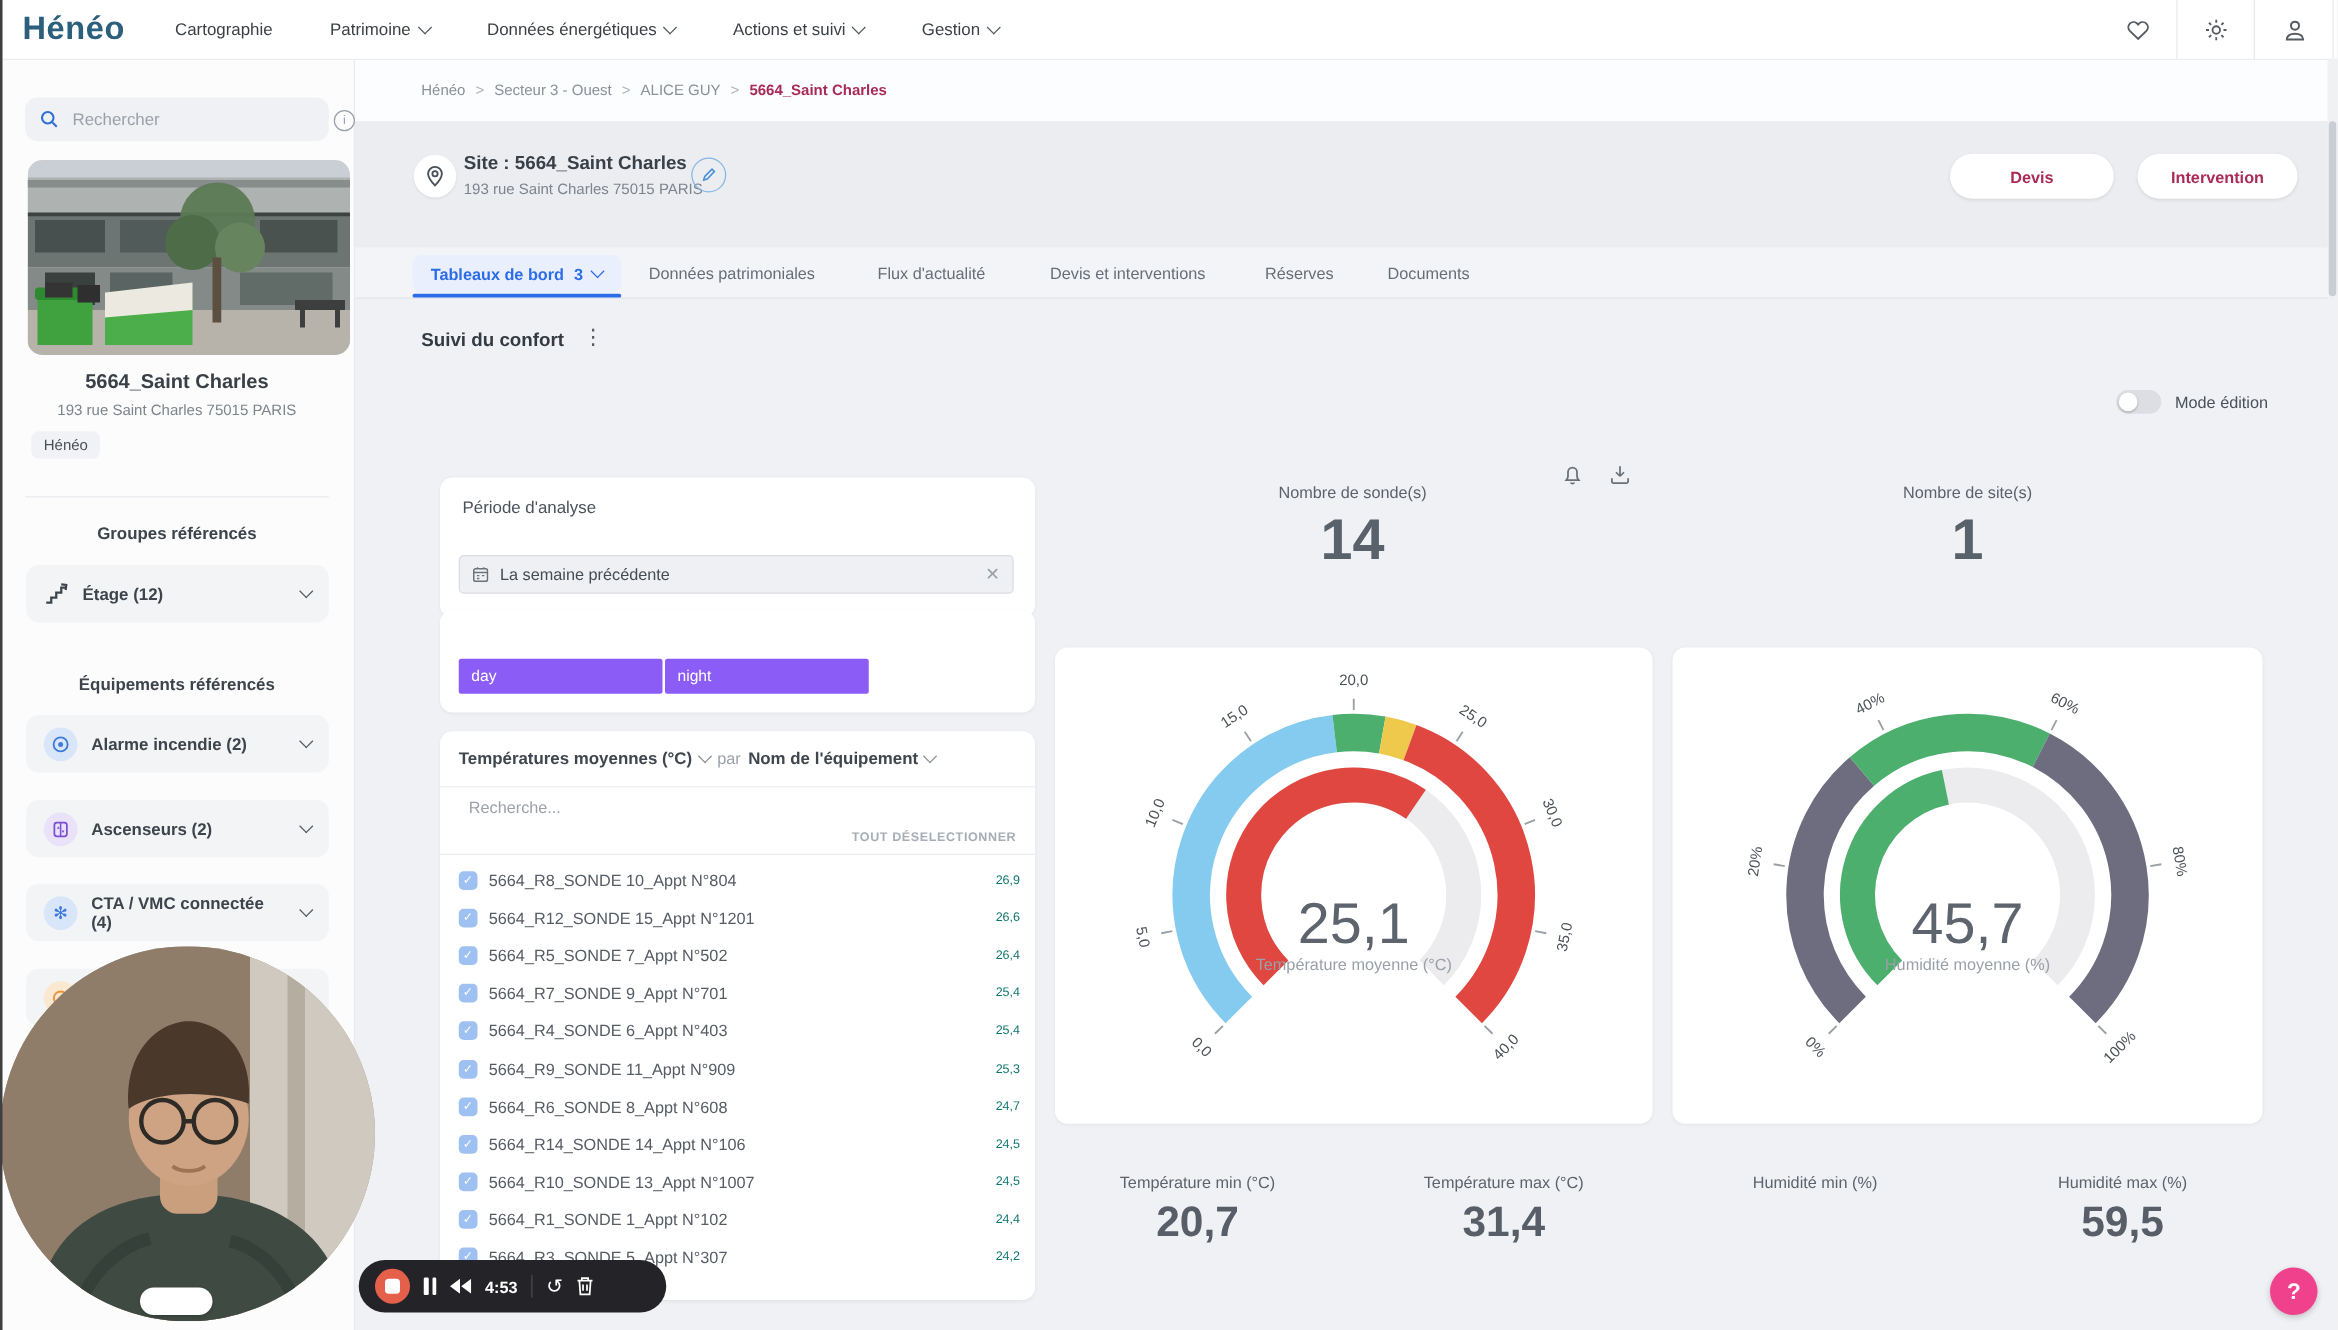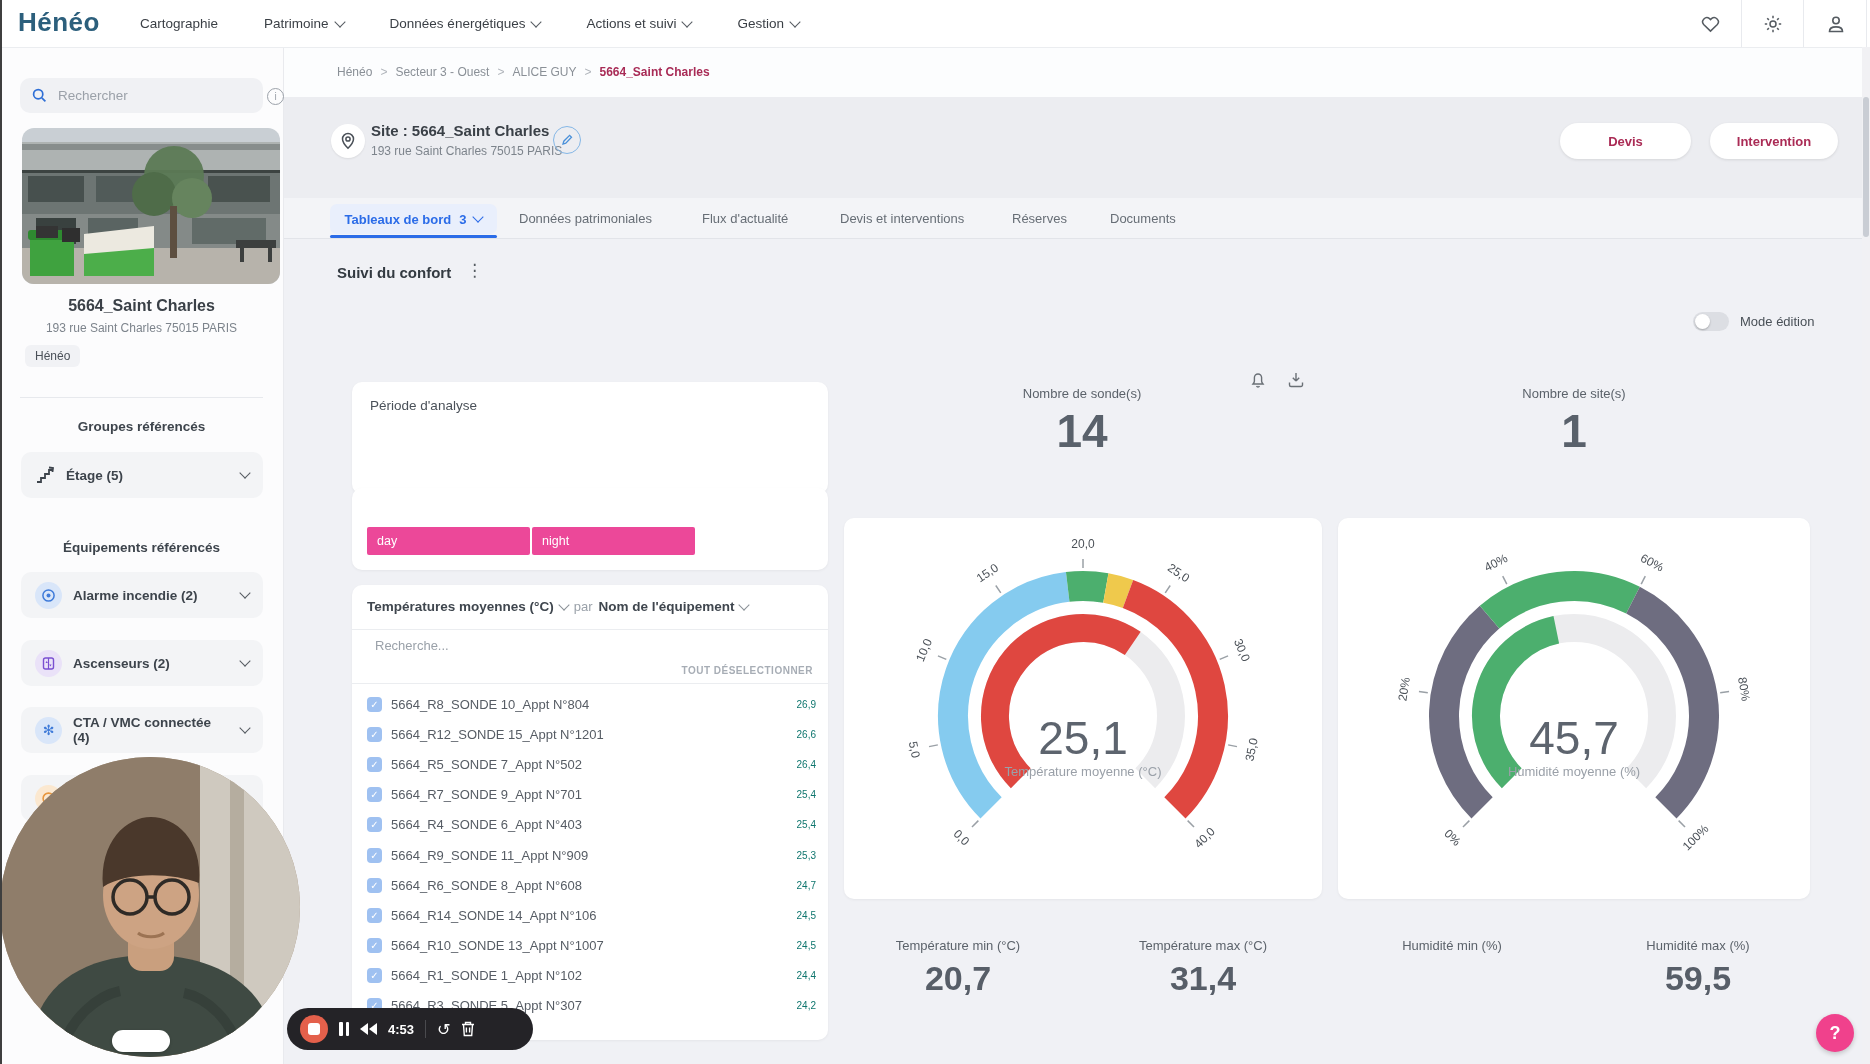--- a/index.html
+++ b/index.html
@@ -58,21 +58,21 @@
   .knob{position:absolute;left:2px;top:2px;width:15px;height:15px;background:#fff;border-radius:50%;box-shadow:0 1px 2px rgba(0,0,0,.25);}
   .toggle-lbl{left:1740px;top:314px;font-size:13px;color:#495057;}
   .card{background:#fff;border-radius:10px;box-shadow:0 1px 3px rgba(0,0,0,.05);}
   .card1{left:352px;top:362px;width:476px;height:112px;margin-top:20px;}
   .card1 .title{position:absolute;left:18px;top:16px;font-size:13.5px;color:#4a5159;}
   .select{position:absolute;left:15px;top:62px;width:444px;height:31px;background:#eef0f3;border:1px solid #d9dce1;border-radius:4px;
           box-sizing:border-box;padding:0 10px;gap:9px;cursor:pointer;}
   .select .val{font-size:13px;color:#454b52;flex:1;}
   .select .x{font-size:14px;color:#98a0a8;cursor:pointer;}
   .card2{left:352px;top:488px;width:476px;height:82px;}
-  .dn-btn{position:absolute;top:39px;height:28px;background:#ec4899;color:#fff;font-size:12.5px;
+  .dn-btn{position:absolute;top:39px;height:28px;background:#8b5cf6;color:#fff;font-size:12.5px;
           display:flex;align-items:center;padding-left:10px;box-sizing:border-box;border-radius:2px;cursor:pointer;}
   .card3{left:352px;top:585px;width:476px;height:455px;overflow:hidden;}
   .lc-head{position:absolute;left:15px;top:14px;gap:6px;}
   .lc-head .strong{font-size:13.5px;font-weight:700;color:#3f464e;cursor:pointer;}
   .lc-head .par{font-size:13px;color:#9aa1a9;}
   .lc-div{position:absolute;left:0px;width:476px;height:1px;background:#ebedf0;}
   .lc-search{position:absolute;left:21px;top:52px;border:0;outline:none;background:transparent;font-size:13px;color:#454b52;width:300px;font-family:inherit;}
   .lc-search::placeholder{color:#9aa1a9;}
   .deselect{position:absolute;right:15px;top:80px;font-size:10px;letter-spacing:.5px;color:#a7adb5;font-weight:700;cursor:pointer;}
   .rows{position:absolute;left:15px;top:104px;width:449px;}
@@ -200,21 +200,21 @@
   <div class="abs site-addr">193 rue Saint Charles 75015 PARIS</div>
   <div class="abs sb-badge">Hénéo</div>
   <div class="abs sb-divider"></div>
 
   <div class="abs sb-head" style="top:372px">Groupes référencés</div>
   <div class="abs flex sb-card" style="top:405px">
     <svg width="20" height="18" viewBox="0 0 20 18">
         <path d="M2 16h4v-4h4V8h4V4h3" fill="none" stroke="#3d444c" stroke-width="1.8"></path>
         <path d="m14 1.5 4 .5-.5 4" fill="none" stroke="#3d444c" stroke-width="1.8"></path>
       </svg>
-    <span class="lbl">Étage (5)</span>
+    <span class="lbl">Étage (12)</span>
     <i class="chev"></i>
   </div>
 
   <div class="abs sb-head" style="top:493px">Équipements référencés</div>
   <div class="abs flex sb-card" style="top:525px">
     <span class="flex eq-ic" style="background:#D9E6F9">
       <svg width="15" height="15" viewBox="0 0 15 15">
           <circle cx="7.5" cy="7.5" r="5.6" fill="none" stroke="#3F7BD9" stroke-width="1.5"></circle>
           <circle cx="7.5" cy="7.5" r="2" fill="#3F7BD9"></circle>
         </svg>
@@ -294,20 +294,28 @@
 <div class="abs content-title">Suivi du confort</div>
 <div class="abs kebab">⋮</div>
 
 <div class="abs toggle">
     <span class="knob"></span>
   </div>
 <div class="abs toggle-lbl">Mode édition</div>
 
 <div class="abs card card1">
   <div class="title">Période d'analyse</div>
+  <div class="flex select">
+    <svg width="13" height="13" viewBox="0 0 13 13">
+        <rect x="1" y="2" width="11" height="10" rx="1.5" fill="none" stroke="#6c737b" stroke-width="1.2"></rect>
+        <path d="M1 5h11M4 2V.8M9 2V.8M3.5 7.5h2M7.5 7.5h2M3.5 9.8h2" stroke="#6c737b" stroke-width="1.1"></path>
+      </svg>
+    <span class="val">La semaine précédente</span>
+    <span class="x">✕</span>
+  </div>
 </div>
 
 <div class="abs card card2">
   <div class="dn-btn" style="left:15px;width:163px">day</div>
   <div class="dn-btn" style="left:180px;width:163px">night</div>
 </div>
 
 <div class="abs card card3">
   <div class="flex lc-head">
     <span class="strong">Températures moyennes (°C)</span>

